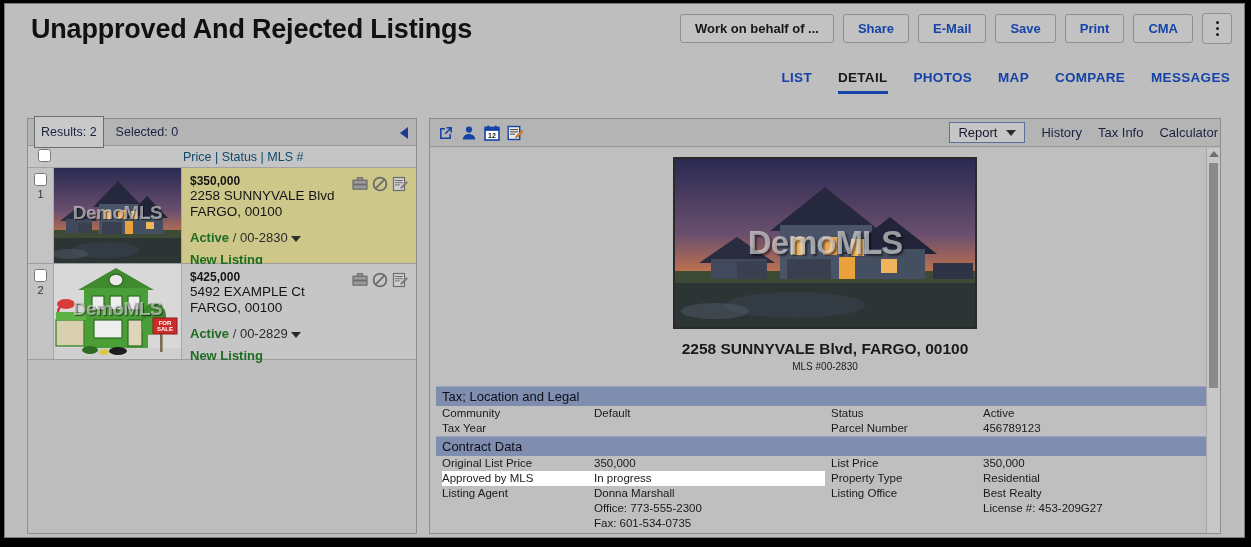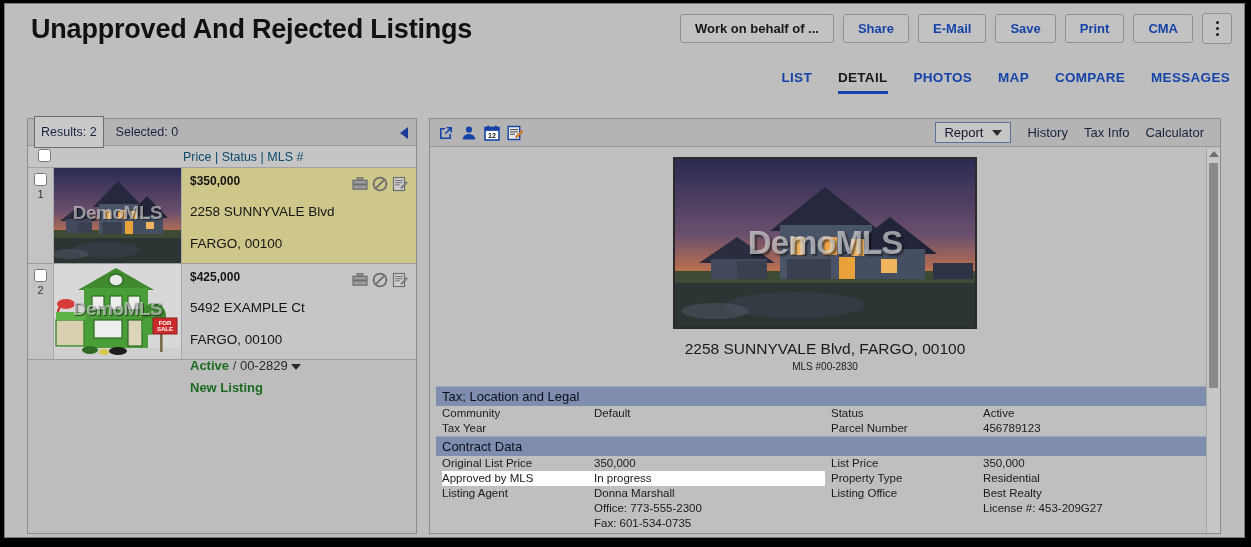--- a/index.html
+++ b/index.html
@@ -126,21 +126,21 @@
     position: absolute; left: 50%; top: 47%;
     transform: translate(-50%,-50%);
     font-size: 19px; font-weight: bold;
     color: rgba(225,225,225,.62);
     text-shadow: 1px 1px 1px rgba(0,0,0,.55);
     white-space: nowrap; letter-spacing: -0.5px;
     pointer-events: none;
   }
   .info { flex: 1; background: #c6c6c6; padding: 6px 8px 0 8px; position: relative; }
   .price { font-size: 12px; font-weight: bold; color: #151515; line-height: 1.18; }
-  .addr { font-size: 13.5px; color: #151515; line-height: 1.18; margin-top: 16px; }
+  .addr { font-size: 13.5px; color: #151515; line-height: 1.18; }
   .statusline { font-size: 13px; margin-top: 10px; line-height: 1.3; }
   .statusline .st { color: #1d6b22; font-weight: bold; }
   .statusline .sep { color: #3a3a3a; }
   .statusline .mls { color: #2a2a2a; }
   .caret-dn {
     display: inline-block; width: 0; height: 0; margin-left: 3px;
     border-left: 5px solid transparent; border-right: 5px solid transparent;
     border-top: 6px solid #2c2c2c; vertical-align: middle;
   }
   .newlisting { font-size: 13px; font-weight: bold; color: #1d6b22; margin-top: 5px; }
@@ -153,21 +153,21 @@
     background: #b9b9b9;
     border: 1px solid #8d8d8d;
   }
   #right-toolbar {
     height: 28px; background: #b4b4b4; border-bottom: 1px solid #9a9a9a;
     display: flex; align-items: center; padding: 0 8px;
     position: relative;
   }
   #tb-icons { display: flex; gap: 7px; align-items: center; }
   #tb-right {
-    position: absolute; right: 16px; top: 3px;
+    position: absolute; right: 2px; top: 3px;
     display: flex; gap: 16px; align-items: center;
   }
   #report-btn {
     border: 1px solid #5d6f9c; background: #c6c6c6;
     padding: 2px 8px; font-size: 13px; color: #16182b; cursor: pointer;
     display: flex; align-items: center; gap: 6px;
   }
   .tbl-link { font-size: 13px; color: #1b2340; cursor: pointer; }
 
   #report-area {
@@ -181,21 +181,21 @@
     position: relative; overflow: hidden;
   }
   #photo-wrap .wm {
     position: absolute; left: 50%; top: 50%;
     transform: translate(-50%,-50%);
     font-size: 33px; font-weight: bold;
     color: rgba(222,222,222,.66);
     text-shadow: 2px 2px 2px rgba(0,0,0,.5);
     white-space: nowrap; letter-spacing: -1px;
   }
-  #prop-addr { text-align: center; font-size: 15.5px; color: #1a1a1a; margin-top: 11px; }
+  #prop-addr { text-align: center; font-size: 15.5px; color: #1a1a1a; margin-top: 11px; font-weight: bold; }
   #prop-mls { text-align: center; font-size: 10px; color: #1a1a1a; margin-top: 3px; }
 
   #detail-table { margin: 14px 6px 0 6px; }
   .sec-head {
     background: #7f8eae; color: #0e0e1a;
     font-size: 13px; font-weight: normal;
     padding: 2px 6px; border-top: 1px solid #9aa6c0;
   }
   .drow { display: flex; font-size: 11.5px; color: #1a1a1a; line-height: 15px; }
   .dcell { display: flex; width: 50%; padding-left: 6px; }

